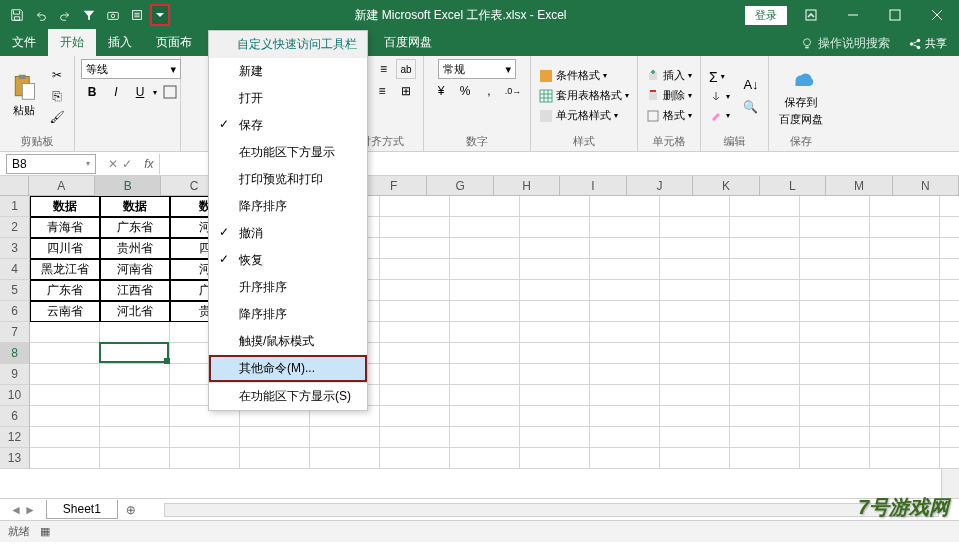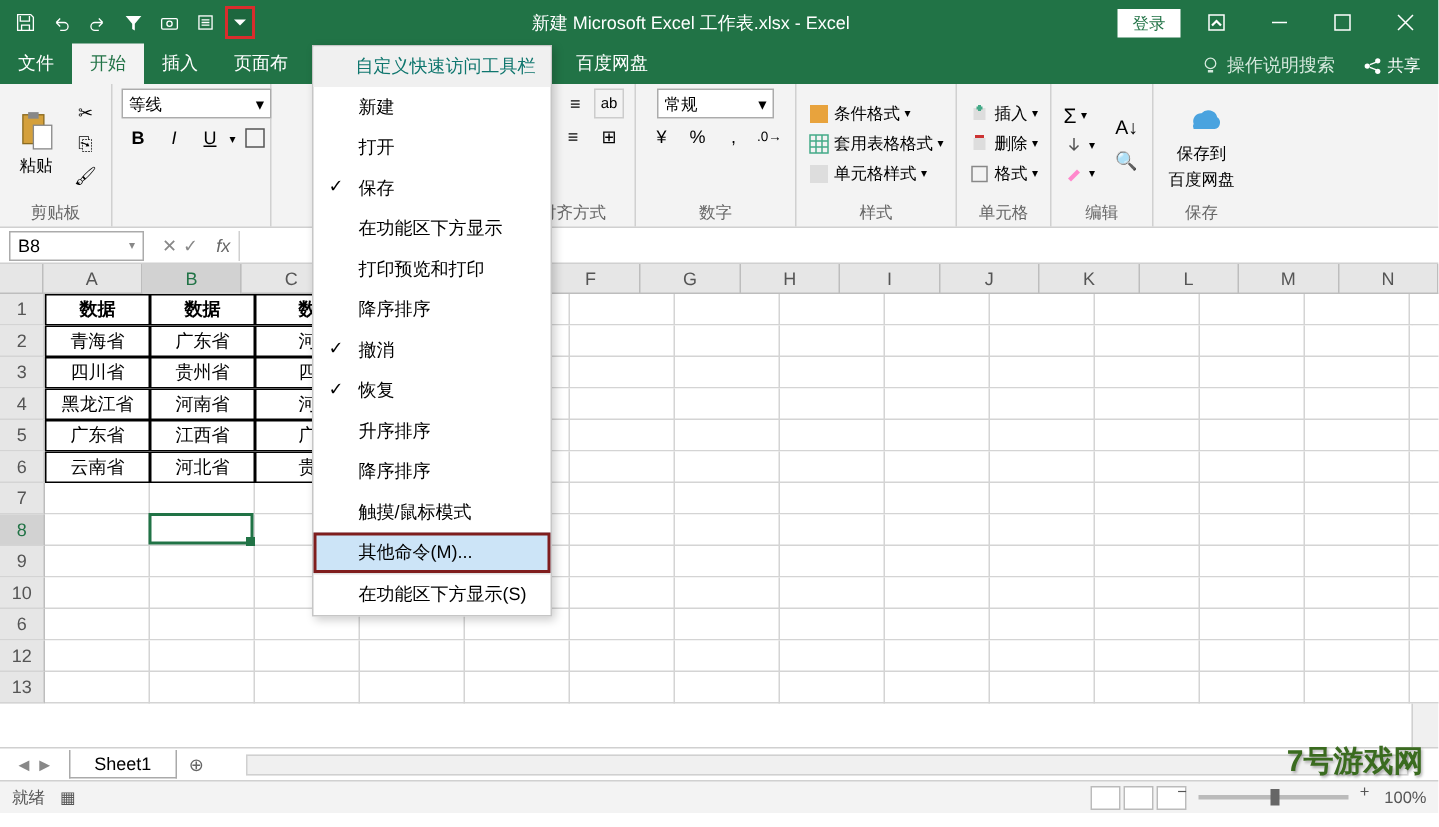--- a/index.html
+++ b/index.html
@@ -70,21 +70,21 @@
 
 .statusbar { height: 22px; background: #f3f3f3; border-top: 1px solid #d0d0d0; display: flex; align-items: center; font-size: 11px; padding: 0 8px; color: #555; }
 .status-right { margin-left: auto; display: flex; align-items: center; gap: 8px; }
 .view-btns { display: flex; gap: 2px; }
 .view-btn { width: 20px; height: 16px; border: 1px solid #bbb; background: #fff; }
 .zoom-slider { width: 100px; height: 3px; background: #bbb; position: relative; }
 .zoom-slider::before { content: "−"; position: absolute; left: -14px; top: -8px; }
 .zoom-slider::after { content: "+"; position: absolute; right: -14px; top: -8px; }
 .zoom-thumb { position: absolute; left: 48px; top: -4px; width: 6px; height: 11px; background: #666; }
 
-.watermark { position: absolute; right: 10px; bottom: 30px; font-size: 20px; font-weight: bold; color: #3a6b1f; text-shadow: 1px 1px 2px rgba(0,0,0,.3); }
+.watermark { position: absolute; right: 10px; bottom: 30px; font-size: 20px; font-weight: bold; font-style: italic; color: #3a6b1f; text-shadow: 1px 1px 2px rgba(0,0,0,.3); }
 </style>
 </head>
 <body>
 
 <div class="titlebar">
   <div class="qat">
     <div class="qat-btn">
         <svg viewBox="0 0 16 16">
           <path d="M2 2h10l2 2v10H2z M4 3v4h7V3 M5 10h6v4H5z" fill="none" stroke="#fff"></path>
         </svg>
@@ -616,26 +616,15 @@
     <span>►</span>
   </div>
   <div class="sheet-tab">Sheet1</div>
   <div class="add-sheet">⊕</div>
   <div class="hscroll"></div>
 </div>
 
 <div class="statusbar">
   <span>就绪</span>
   <span style="margin-left:10px">▦</span>
-  <div class="status-right">
-    <div class="view-btns">
-      <div class="view-btn"></div>
-      <div class="view-btn"></div>
-      <div class="view-btn"></div>
-    </div>
-    <div class="zoom-slider">
-        <div class="zoom-thumb"></div>
-      </div>
-    <span style="margin-left:16px">100%</span>
-  </div>
 </div>
 
 <div class="watermark">7号游戏网</div>
 
 </body></html>

